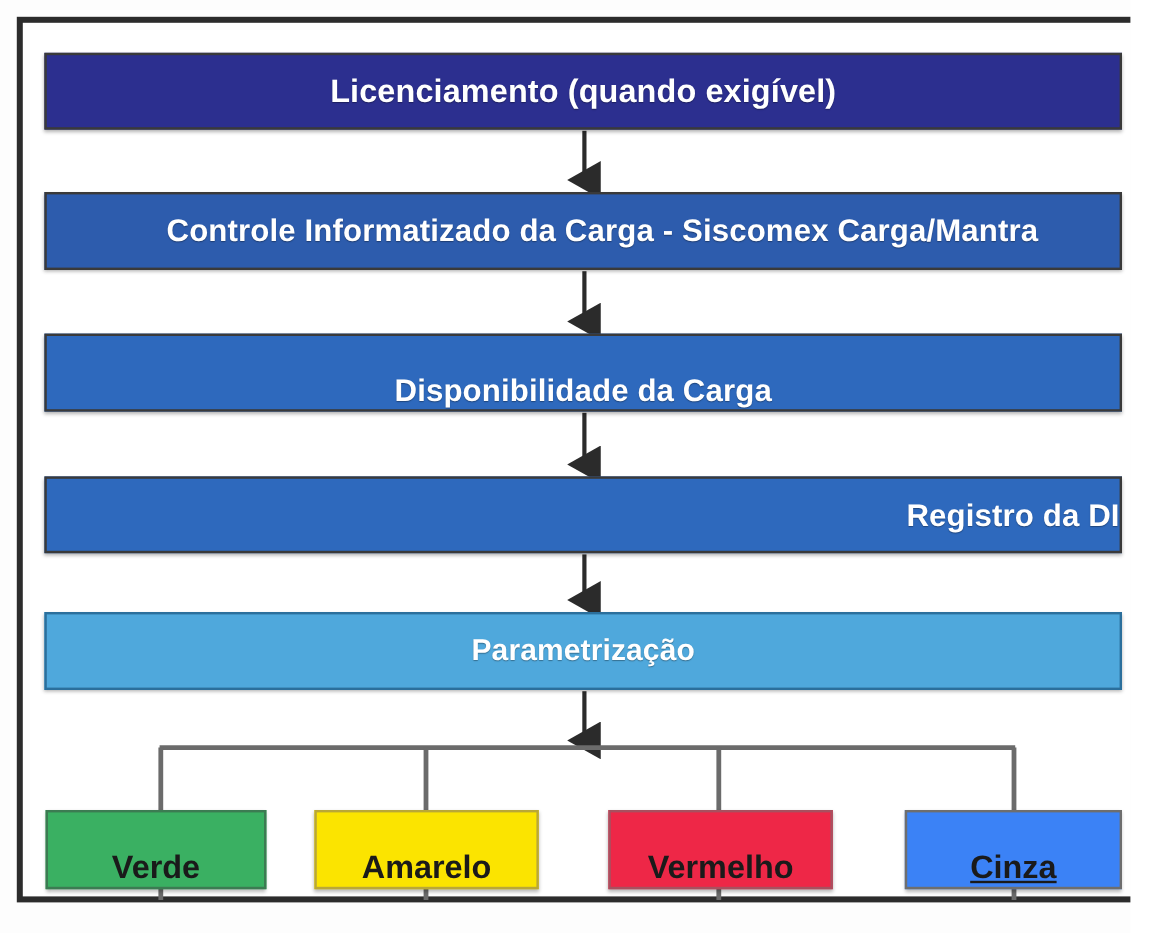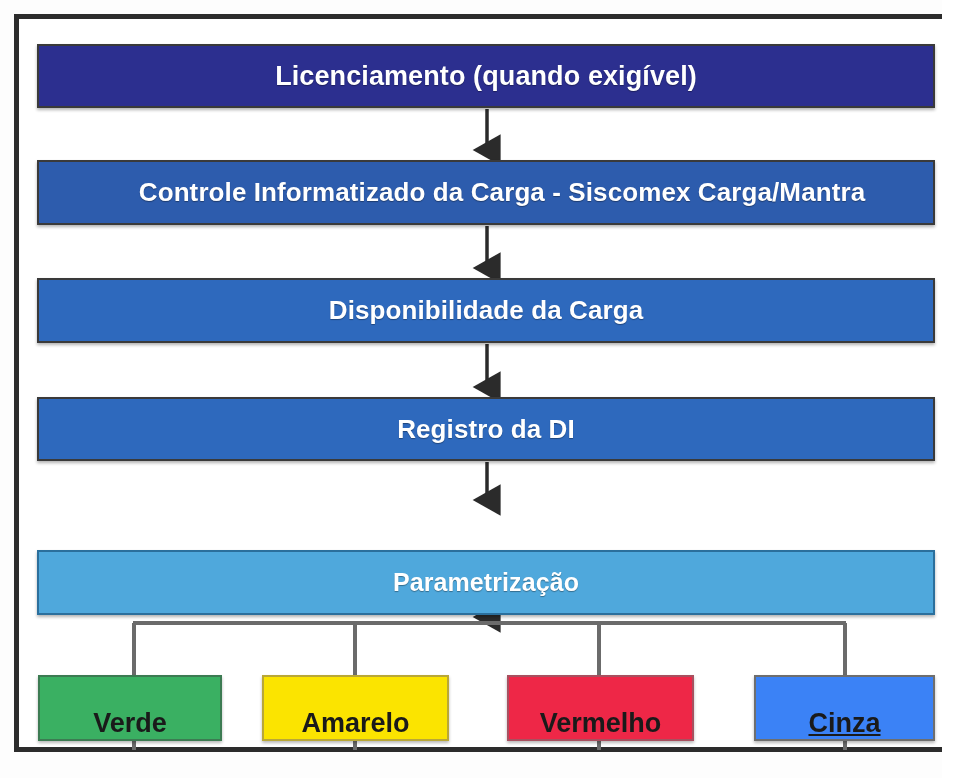--- a/index.html
+++ b/index.html
@@ -54,24 +54,24 @@
     color: #ffffff;
     font-weight: bold;
     letter-spacing: 0.1px;
     text-shadow: 0 1px 1px rgba(0,0,0,0.35);
     box-shadow: 0 2px 3px rgba(0,0,0,0.30);
     z-index: 4;
   }
 
   .box-licenciamento { top: 44px;  height: 64px; background: #2c2f8f; font-size: 27px; }
   .box-controle     { top: 160px; height: 65px; background: #2d5cad; font-size: 26px; padding-left: 32px; }
-  .box-disponib     { top: 278px; height: 65px; background: #2e69bd; font-size: 26px; }
-  .box-registro     { top: 397px; height: 64px; background: #2e69bd; font-size: 26px; }
+  .box-disponib     { top: 278px; height: 65px; background: #2e69bd; font-size: 26px; align-items: flex-end; }
+  .box-registro     { top: 397px; height: 64px; background: #2e69bd; font-size: 26px; justify-content: flex-end; }
   .box-parametriz   { top: 510px; height: 65px; background: #4fa8dc; font-size: 25px;
-                      border-color: #2b6f9c; margin-top: 40px; }
+                      border-color: #2b6f9c; }
 
   
   .result-box {
     position: absolute;
     top: 675px;
     height: 66px;
     box-sizing: border-box;
     border: 2px solid #6e6e6e;
     display: flex;
     align-items: flex-end;

